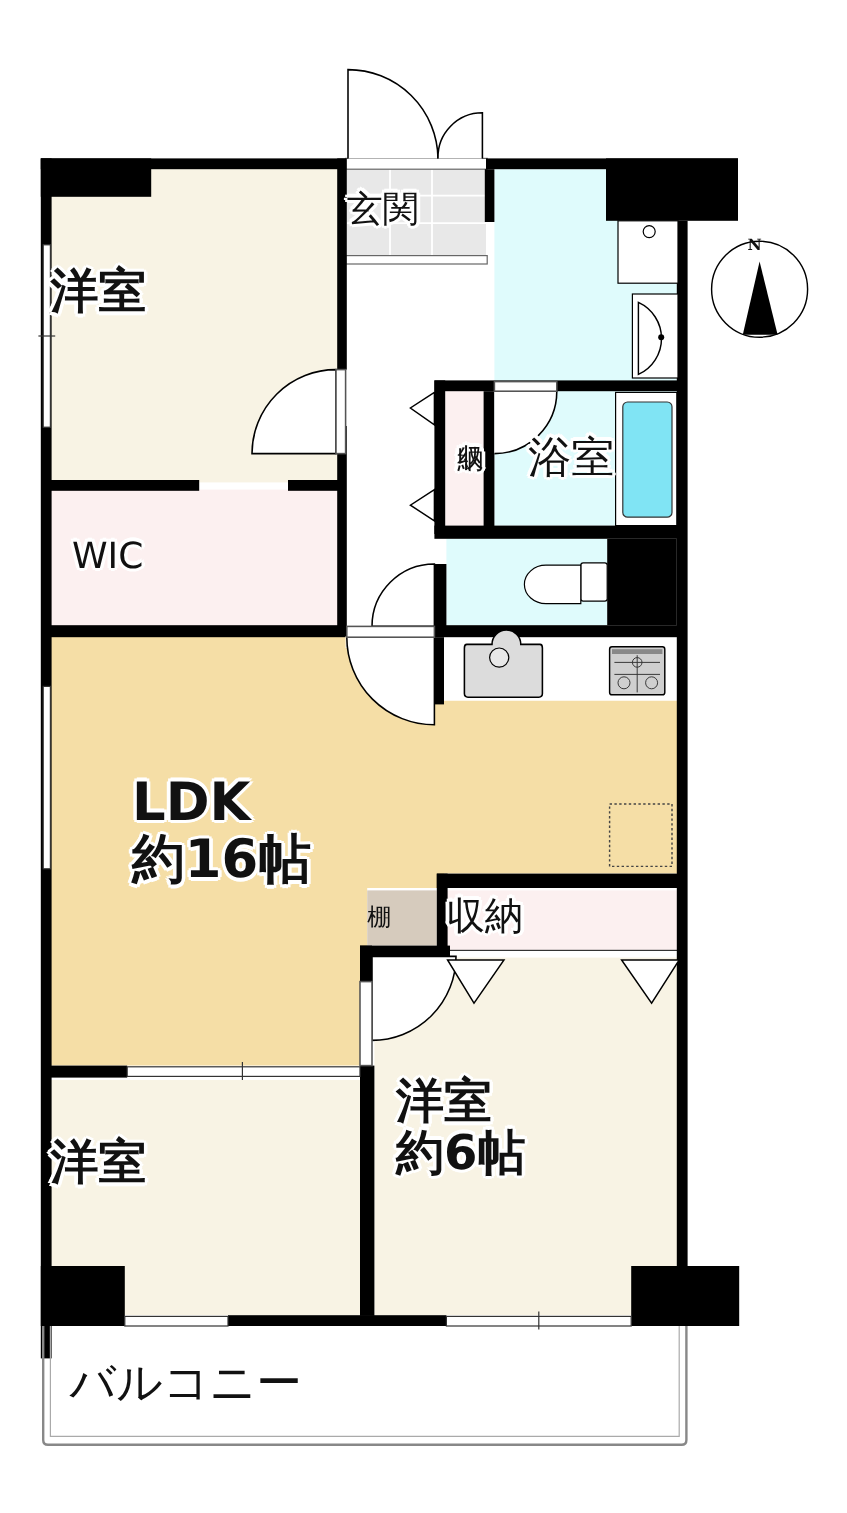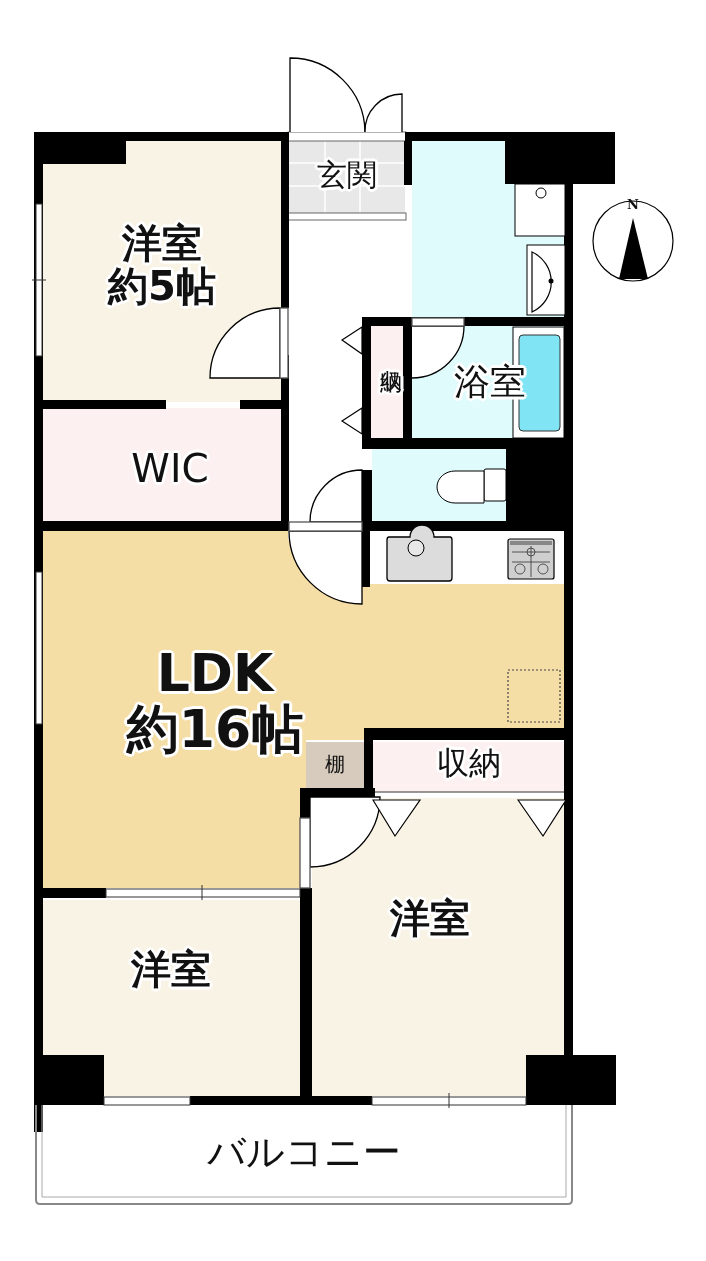--- a/index.html
+++ b/index.html
@@ -1,19 +1,19 @@
 <!DOCTYPE html>
 <html><head>
 <meta charset="utf-8">
 <style>
   html, body { margin: 0; padding: 0; background: #ffffff; }
   body { width: 706px; height: 1261px; position: relative; overflow: hidden;
          font-family: "DejaVu Sans", "Liberation Sans", sans-serif; }
   #plan { position: absolute; left: 0; top: 0; }
-  .label { position: absolute; text-align: center; color: #111; font-weight: bold;
+  .label { position: absolute; color: #111; font-weight: bold;
            line-height: 1.08; white-space: nowrap;
            text-shadow: -2px -2px 0 #fff, 2px -2px 0 #fff, -2px 2px 0 #fff, 2px 2px 0 #fff,
                         0 -3px 0 #fff, 0 3px 0 #fff, -3px 0 0 #fff, 3px 0 0 #fff; }
   .label .l { display: block; }
   .lg { font-size: 40px; }
   .md { font-size: 32px; }
   .xs { font-size: 20px; font-weight: normal; }
   .vert { writing-mode: vertical-rl; font-size: 22px; font-weight: normal; letter-spacing: 2px; }
   .plain { text-shadow: none; font-weight: normal; }
 </style>
@@ -188,39 +188,39 @@
     <polygon points="633,218 619,279 648,279" fill="#000"></polygon>
   </g>
 </svg>
 
 <div class="label plain" style="left:623px; top:198px; width:20px; font-size:13px; font-weight:bold; font-family:'DejaVu Serif', serif;">N</div>
 
 <div class="label md" style="left:289px; top:159px; width:116px; font-size:30px; font-weight:normal;">玄関</div>
 
 <div class="label lg" style="left:42px; top:222px; width:240px;">
   <span class="l">洋室</span>
-  <span class="l">約5帖</span>
-</div>
-
-<div class="label md" style="left:50px; top:448px; width:240px; font-size:39px; font-weight:normal;">WIC</div>
+</div>
+
+<div class="label md" style="left:60px; top:448px; width:240px; font-size:30px; font-weight:normal;">WIC</div>
 
 <div class="label vert" style="left:371px; top:352px; width:32px;">収納</div>
 
 <div class="label md" style="left:440px; top:363px; width:100px; font-size:36px; font-weight:normal;">浴室</div>
 
-<div class="label lg" style="left:110px; top:645px; width:210px; font-size:52px;">
+<div class="label lg" style="left:110px; top:645px; width:210px; font-size:44px;">
   <span class="l">LDK</span>
   <span class="l">約16帖</span>
 </div>
 
 <div class="label xs" style="left:306px; top:754px; width:58px; text-shadow:none;">棚</div>
 
 <div class="label md" style="left:372px; top:746px; width:194px; font-size:32px; font-weight:normal;">収納</div>
 
 <div class="label lg" style="left:330px; top:897px; width:200px;">
   <span class="l">洋室</span>
+  <span class="l">約6帖</span>
 </div>
 
 <div class="label lg" style="left:42px; top:948px; width:258px;">
   <span class="l">洋室</span>
 </div>
 
-<div class="label md" style="left:42px; top:1132px; width:524px; font-size:38px; font-weight:normal; text-shadow:none; padding-left:0px;">バルコニー</div>
+<div class="label md" style="left:42px; top:1132px; width:524px; font-size:38px; font-weight:normal; text-shadow:none; padding-left:16px;">バルコニー</div>
 
 </body></html>

